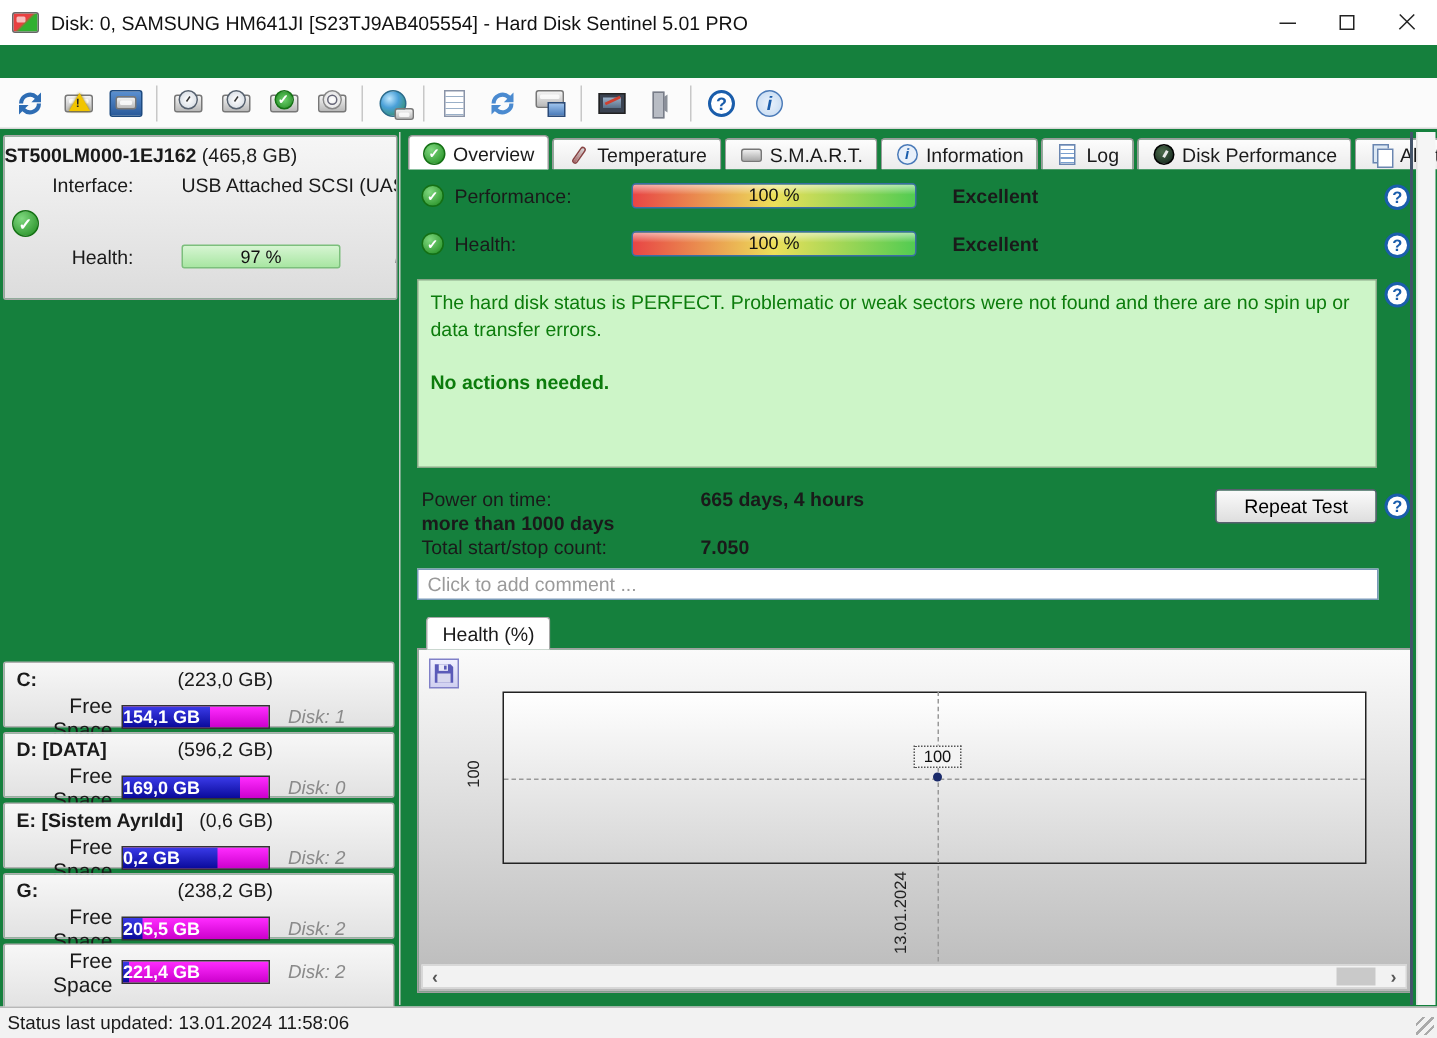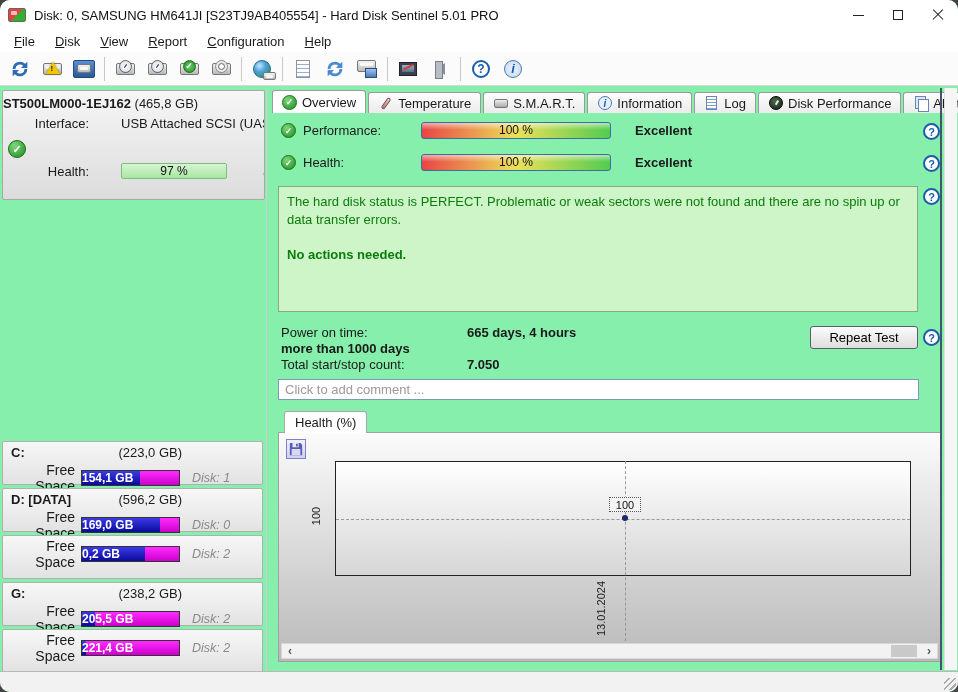--- a/index.html
+++ b/index.html
@@ -1,19 +1,19 @@
 <!DOCTYPE html>
 <html><head>
 <meta charset="utf-8">
 <style>
   * { margin:0; padding:0; box-sizing:border-box; }
   body { background:#444; font-family:"Liberation Sans", sans-serif; }
   #window {
-    position:relative; width:958px; height:692px; background:#86efac;
-    overflow:hidden; font-size:13px; color:#1a1a1a;border-radius:10px;
+    position:relative; width:958px; height:692px; background:#15803d;
+    overflow:hidden; font-size:13px; color:#1a1a1a;
   }
   
   .titlebar { position:absolute; left:0; top:0; width:958px; height:30px; background:#fff; display:flex; align-items:center; }
   .app-icon { width:18px; height:14px; margin:0 8px 0 8px; border:1px solid #666; border-radius:2px;
     background:linear-gradient(135deg,#e84040 0%, #e84040 45%, #30b030 55%, #30b030 100%); position:relative; }
   .app-icon::after{content:"";position:absolute;left:2px;top:2px;width:6px;height:4px;background:rgba(255,255,255,.65);border-radius:1px;}
   .title-text { font-size:13px; color:#111; }
   .win-controls { margin-left:auto; display:flex; height:30px; }
   .win-btn { width:40px; height:30px; display:flex; align-items:center; justify-content:center; color:#222; }
   .glyph-min { width:11px; height:1px; background:#222; }
@@ -163,28 +163,20 @@
         </div>
       <div class="win-btn">
           <div class="glyph-max"></div>
         </div>
       <div class="win-btn">
           <div class="glyph-close"></div>
         </div>
     </div>
   </div>
 
-  <div class="menubar">
-    <span class="menu-item">File</span>
-    <span class="menu-item">Disk</span>
-    <span class="menu-item">View</span>
-    <span class="menu-item">Report</span>
-    <span class="menu-item">Configuration</span>
-    <span class="menu-item">Help</span>
-  </div>
 
   <div class="toolbar">
     <div class="tbtn">
       <svg class="refresh-svg" viewBox="0 0 24 24">
           <path d="M4 12a8 8 0 0 1 13.6-5.6L20 4v7h-7l2.5-2.5A5 5 0 0 0 7 12z" fill="#2e6db4"></path>
           <path d="M20 12a8 8 0 0 1-13.6 5.6L4 20v-7h7l-2.5 2.5A5 5 0 0 0 17 12z" fill="#2e6db4"></path>
         </svg>
     </div>
     <div class="tbtn">
       <div class="mini-disk">
@@ -301,20 +293,24 @@
     <div class="pt-row2">
       <span class="pt-free-label">Free Space</span>
       <span class="free-bar">
           <span class="used" style="width: 80%;"></span>
           <span class="txt">169,0 GB</span>
         </span>
       <span class="pt-disk">Disk: 0</span>
     </div>
   </div>
   <div class="partition" style="top:535px;">
+    <div class="pt-row1">
+        <span class="pt-name">E: [Sistem Ayrıldı]</span>
+        <span class="pt-size">(0,6 GB)</span>
+      </div>
     <div class="pt-row2">
       <span class="pt-free-label">Free Space</span>
       <span class="free-bar">
           <span class="used" style="width: 65%;"></span>
           <span class="txt">0,2 GB</span>
         </span>
       <span class="pt-disk">Disk: 2</span>
     </div>
   </div>
   <div class="partition" style="top:582px;">
@@ -451,16 +447,17 @@
       <div class="scroll-arrow" style="margin-right:auto;">‹</div>
       <div class="hthumb"></div>
       <div class="scroll-arrow">›</div>
     </div>
   </div>
 
   <div class="main-split"></div>
   <div class="vscroll"></div>
 
   <div class="statusbar">
+    <span>Status last updated: 13.01.2024 11:58:06</span>
     <div class="grip"></div>
   </div>
 
 </div>
 
 </body></html>

